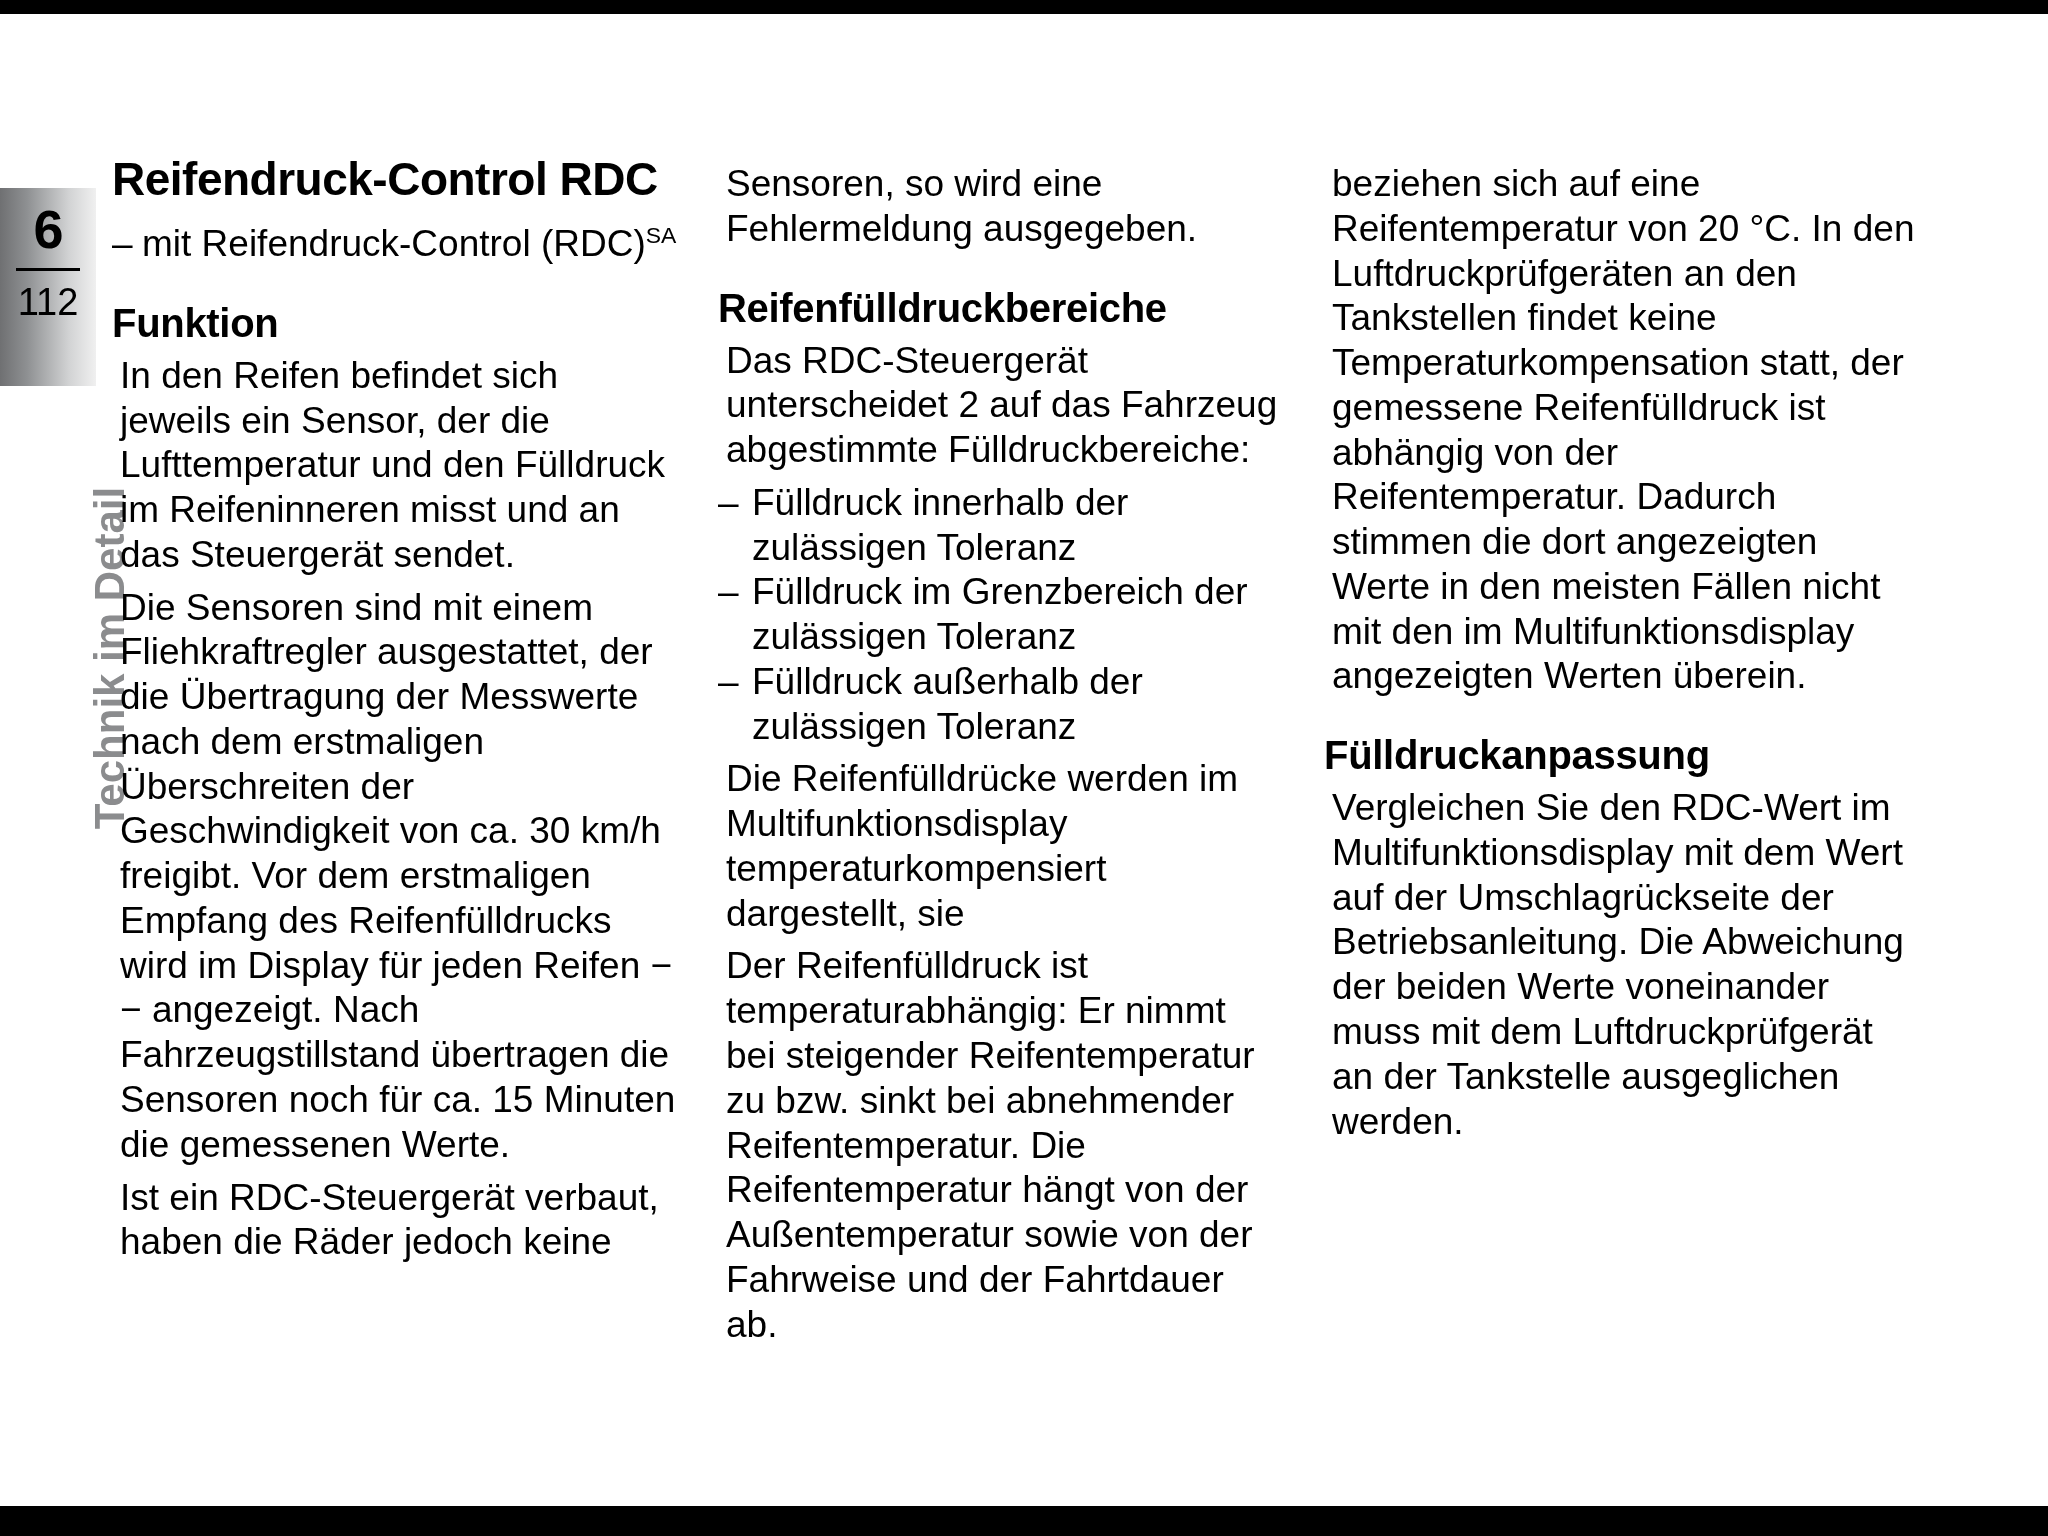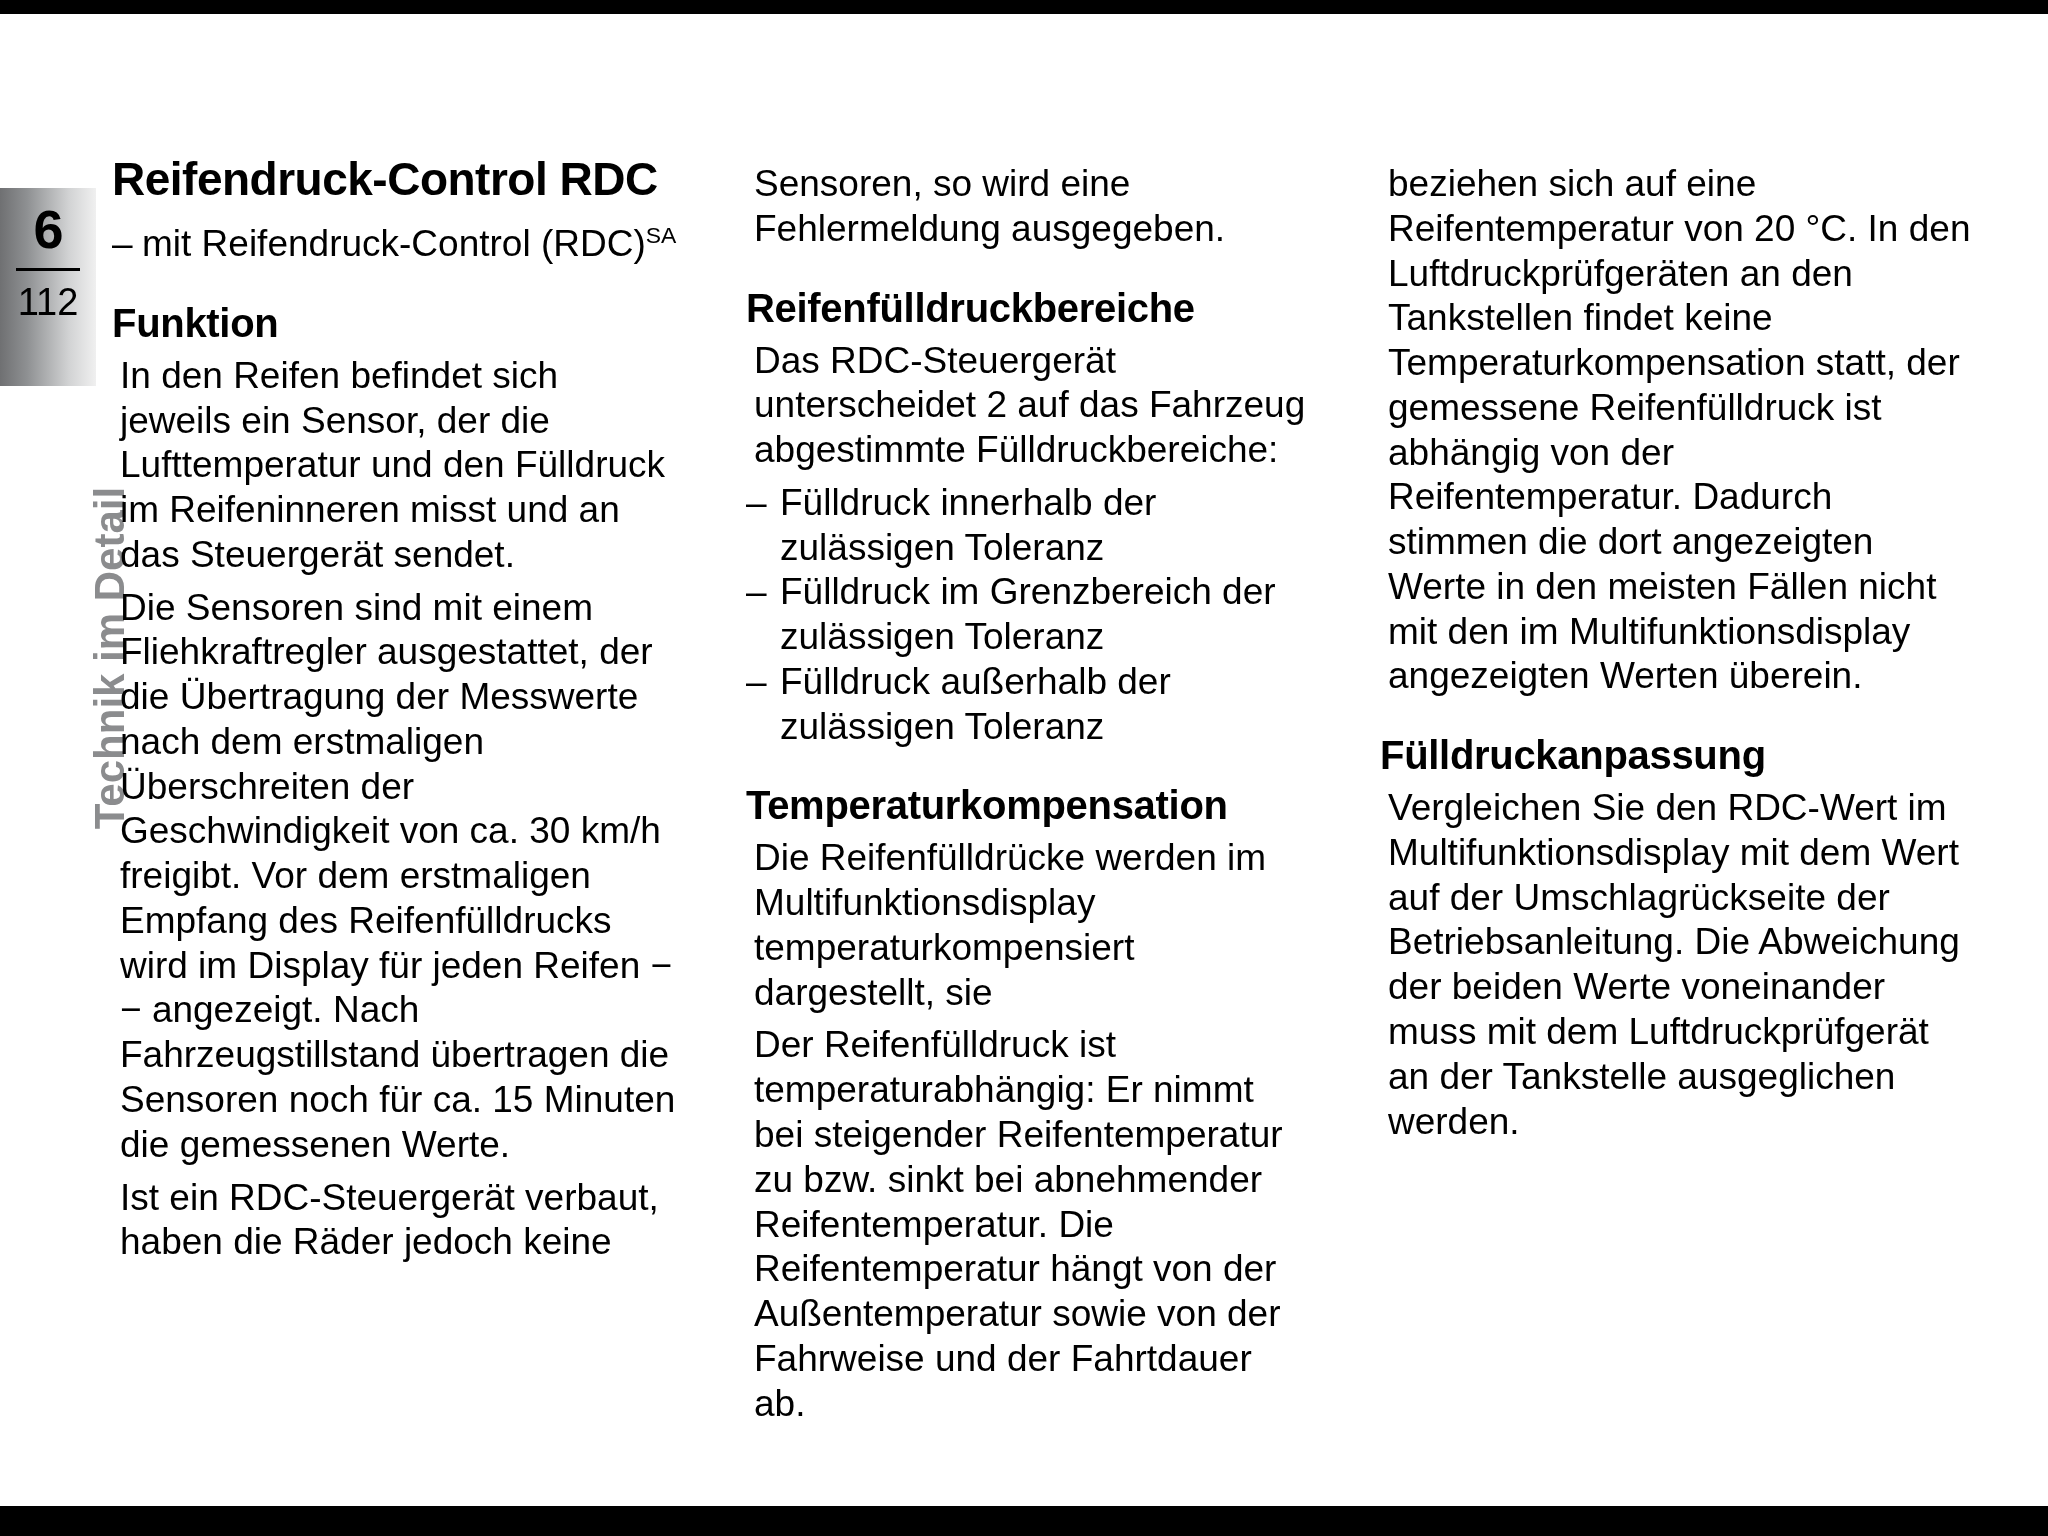--- a/index.html
+++ b/index.html
@@ -64,21 +64,21 @@
     color: #8b8c8e;
     letter-spacing: 0px;
     white-space: nowrap;
   }
   .columns {
     position: absolute;
     left: 112px;
     top: 140px;
     width: 1890px;
     display: flex;
-    gap: 62px;
+    gap: 34px;
   }
   .col {
     width: 572px;
   }
   .col-3 {
     width: 600px;
   }
   h1.title {
     font-size: 46px;
     font-weight: bold;
@@ -172,21 +172,20 @@
       </div>
       <div class="dashitem">
         <span class="dash">–</span>
         <span class="dashtext">Fülldruck im Grenzbereich der zulässigen Toleranz</span>
       </div>
       <div class="dashitem">
         <span class="dash">–</span>
         <span class="dashtext">Fülldruck außerhalb der zulässigen Toleranz</span>
       </div>
 
-      <h2 class="heading">Temperaturkompensation</h2>
       <p class="body">Die Reifenfülldrücke werden im Multifunktionsdisplay temperaturkompensiert dargestellt, sie</p>
       <p class="body">Der Reifenfülldruck ist temperaturabhängig: Er nimmt bei steigender Reifentemperatur zu bzw. sinkt bei abnehmender Reifentemperatur. Die Reifentemperatur hängt von der Außentemperatur sowie von der Fahrweise und der Fahrtdauer ab.</p>
     </div>
 
     <div class="col col-3">
       <p class="body">beziehen sich auf eine Reifentemperatur von 20 °C. In den Luftdruckprüfgeräten an den Tankstellen findet keine Temperaturkompensation statt, der gemessene Reifenfülldruck ist abhängig von der Reifentemperatur. Dadurch stimmen die dort angezeigten Werte in den meisten Fällen nicht mit den im Multifunktionsdisplay angezeigten Werten überein.</p>
 
       <h2 class="heading">Fülldruckanpassung</h2>
       <p class="body">Vergleichen Sie den RDC-Wert im Multifunktionsdisplay mit dem Wert auf der Umschlagrückseite der Betriebsanleitung. Die Abweichung der beiden Werte voneinander muss mit dem Luftdruckprüfgerät an der Tankstelle ausgeglichen werden.</p>
     </div>

